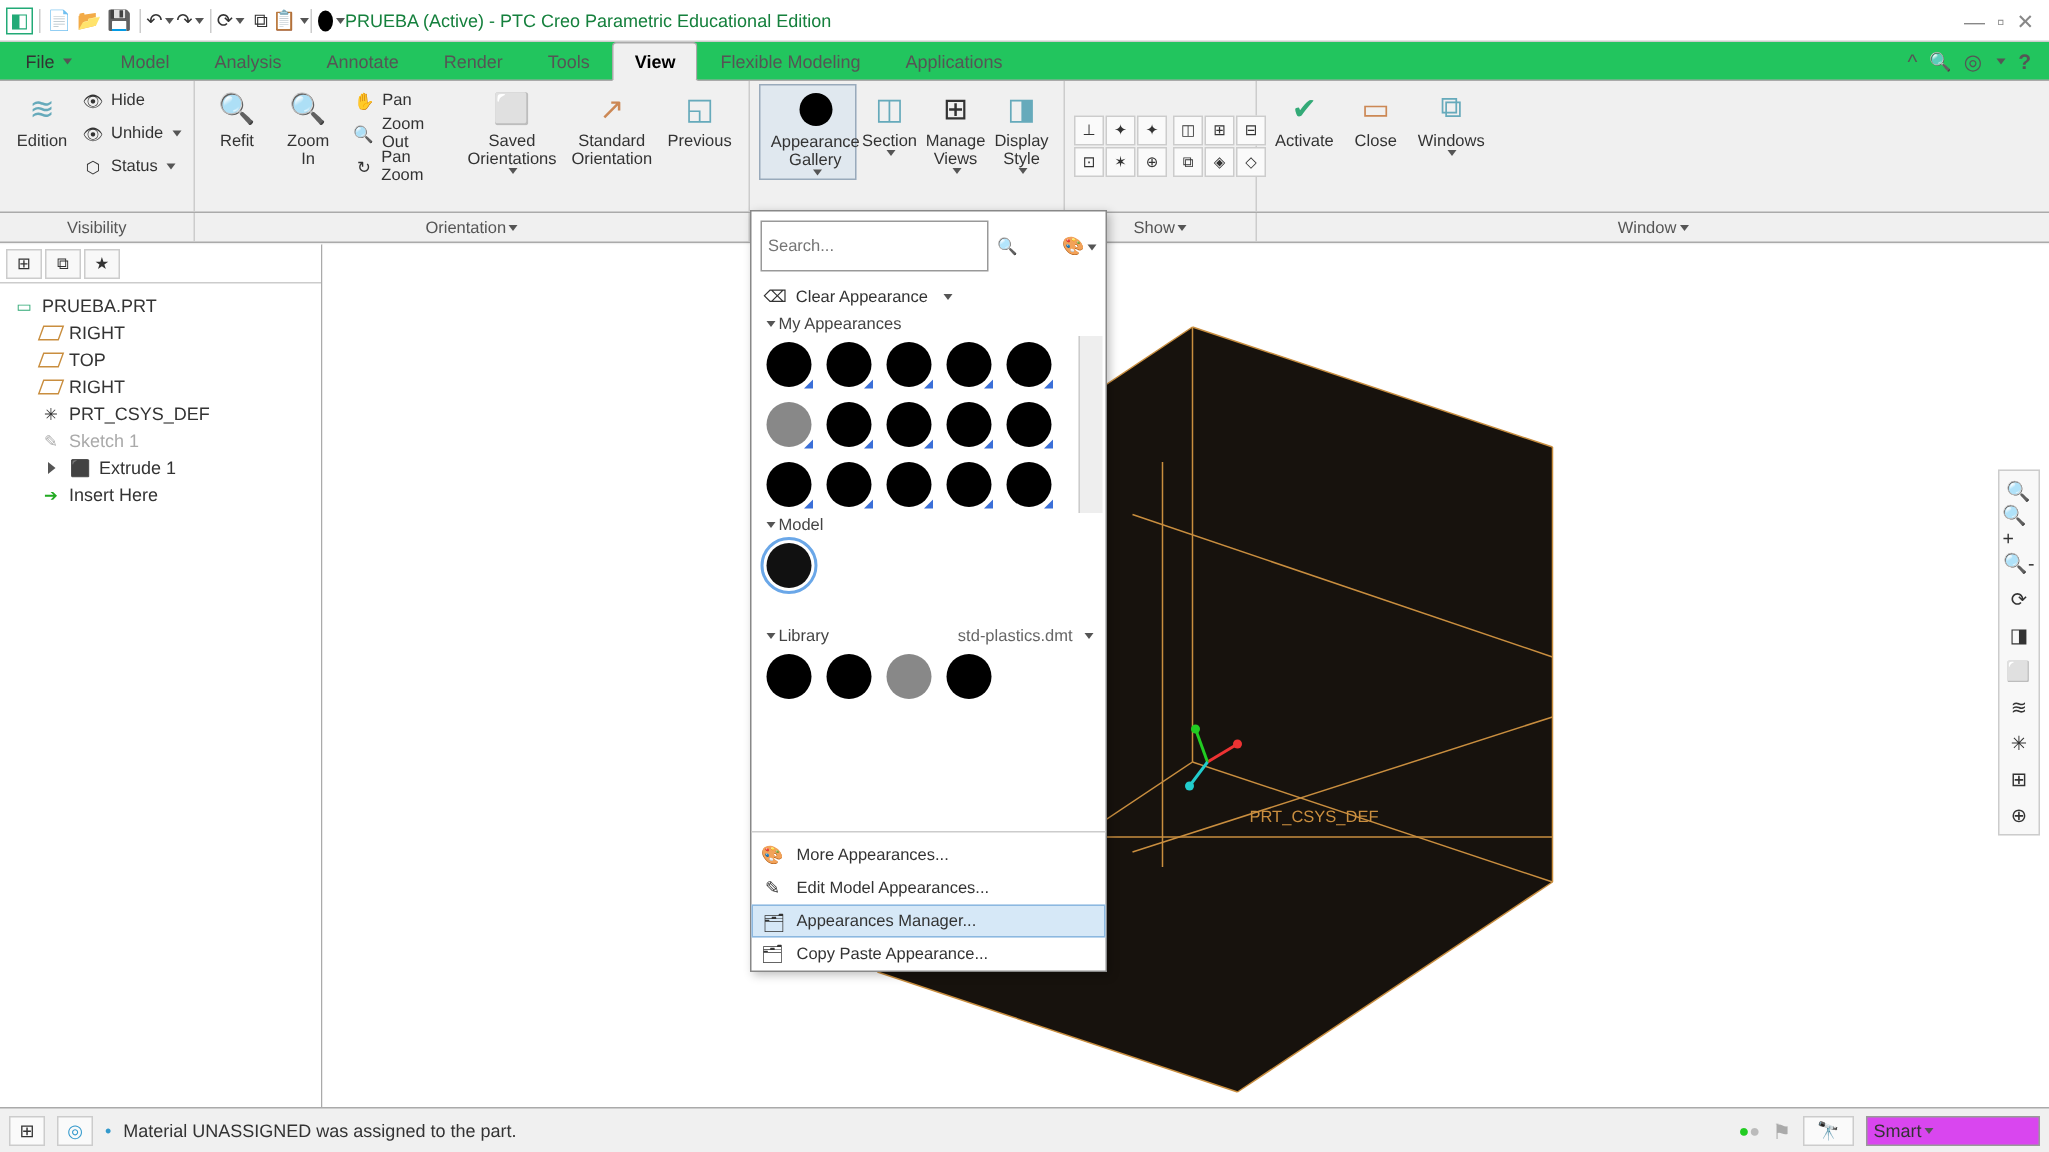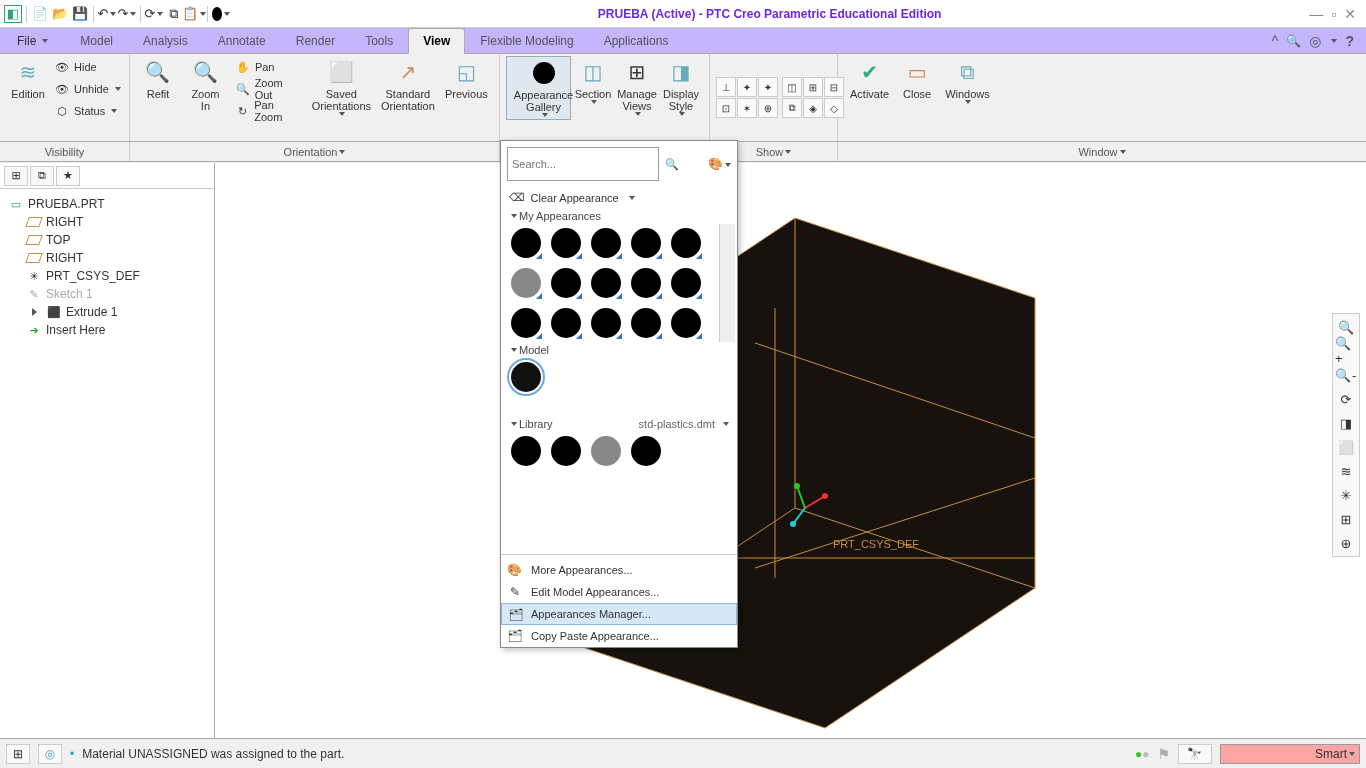--- a/index.html
+++ b/index.html
@@ -1,27 +1,27 @@
 <!DOCTYPE html>
 <html><head>
 <meta charset="utf-8">
 <style>
 * { box-sizing: border-box; font-family: "Segoe UI", Arial, sans-serif; }
 body { margin: 0; padding: 0; background: #f0f0f0; font-size: 11px; color: #333; user-select: none; overflow: hidden; width: 1366px; height: 768px; }
 
 
 .titlebar { height: 28px; background: #fff; display: flex; align-items: center; border-bottom: 1px solid #ccc; }
 .titlebar .qat { display: flex; align-items: center; gap: 2px; padding-left: 4px; }
-.titlebar .title { flex: 1; text-align: center; font-size: 12px; font-weight: bold; color: #6d28d9; }
+.titlebar .title { flex: 1; text-align: left; font-size: 12px; font-weight: normal; color: #15803d; }
 .titlebar .winbtns { display: flex; gap: 8px; padding-right: 10px; color: #888; font-size: 14px; }
 .qat-icon { width: 18px; height: 18px; display: flex; align-items: center; justify-content: center; font-size: 13px; cursor: pointer; }
 .qat-sep { width: 1px; height: 16px; background: #ccc; margin: 0 2px; }
 
 
-.ribbon-tabs { height: 26px; background: #c4b5fd; display: flex; align-items: stretch; border-bottom: 1px solid #aaa; padding-left: 6px; }
+.ribbon-tabs { height: 26px; background: #22c55e; display: flex; align-items: stretch; border-bottom: 1px solid #aaa; padding-left: 6px; }
 .ribbon-tabs .filetab { padding: 4px 10px; display: flex; align-items: center; gap: 4px; border: 1px solid transparent; cursor: pointer; border-radius: 3px 3px 0 0; margin-right: 6px; font-size: 12px; }
 .ribbon-tabs .tab { padding: 4px 14px; display: flex; align-items: center; font-size: 12px; color: #555; cursor: pointer; border: 1px solid transparent; border-bottom: none; }
 .ribbon-tabs .tab.active { border: 1px solid #aaa; border-bottom: 1px solid #f0f0f0; background: #f0f0f0; border-radius: 3px 3px 0 0; margin-bottom: -1px; color: #000; font-weight: bold; }
 .ribbon-tabs .right-icons { margin-left: auto; display: flex; align-items: center; gap: 8px; padding-right: 12px; color: #555; font-size: 14px; }
 
 
 .ribbon { height: 88px; background: #f0f0f0; display: flex; border-bottom: 1px solid #aaa; }
 .ribbon-group { display: flex; flex-direction: column; border-right: 1px solid #ccc; }
 .ribbon-group-content { display: flex; align-items: flex-start; flex: 1; padding: 2px 6px; }
 .ribbon-btn-lg { display: flex; flex-direction: column; align-items: center; justify-content: flex-start; padding: 2px 6px; cursor: pointer; font-size: 11px; text-align: center; min-width: 44px; }
@@ -72,21 +72,21 @@
 .dd-sep { height: 1px; background: #ccc; margin: 4px 0; }
 .dd-menuitem { padding: 5px 10px 5px 30px; cursor: pointer; position: relative; }
 .dd-menuitem.hover { background: #d6e8f7; border: 1px solid #8cb8e0; padding: 4px 9px 4px 29px; }
 .dd-menuitem .mico { position: absolute; left: 6px; top: 3px; width: 16px; height: 16px; display:flex; align-items:center; justify-content:center; font-size:12px;}
 
 
 .statusbar { position: absolute; left: 0; right: 0; bottom: 0; height: 30px; background: #f0f0f0; border-top: 1px solid #aaa; display: flex; align-items: center; padding: 0 6px; font-size: 12px; gap: 8px; }
 .statusbar .msg { color: #333; }
 .statusbar .spacer { flex: 1; }
 .status-btn { width: 24px; height: 20px; border: 1px solid #ccc; background: #fafafa; display: flex; align-items: center; justify-content: center; cursor: pointer; }
-.status-combo { width: 140px; height: 20px; border: 1px solid #999; background: #fca5a5; display: flex; align-items: center; padding: 0 4px; justify-content: flex-end; cursor: pointer; }
+.status-combo { width: 116px; height: 20px; border: 1px solid #999; background: #d946ef; display: flex; align-items: center; padding: 0 4px; justify-content: flex-start; cursor: pointer; }
 .tri-sm { display:inline-block; width:0; height:0; border-left:3px solid transparent; border-right:3px solid transparent; border-top:4px solid #555; vertical-align: middle; margin-left:2px;}
 .tri-r { display:inline-block; width:0; height:0; border-top:4px solid transparent; border-bottom:4px solid transparent; border-left:5px solid #555;}
 
 .small-grid { display: grid; grid-template-columns: repeat(3, 20px); grid-template-rows: repeat(2, 20px); gap: 1px; }
 .sg-btn { width:20px; height:20px; border:1px solid #ccc; background:#fafafa; cursor:pointer; display:flex; align-items:center; justify-content:center; font-size:10px;}
 
 </style>
 </head>
 <body>
 

